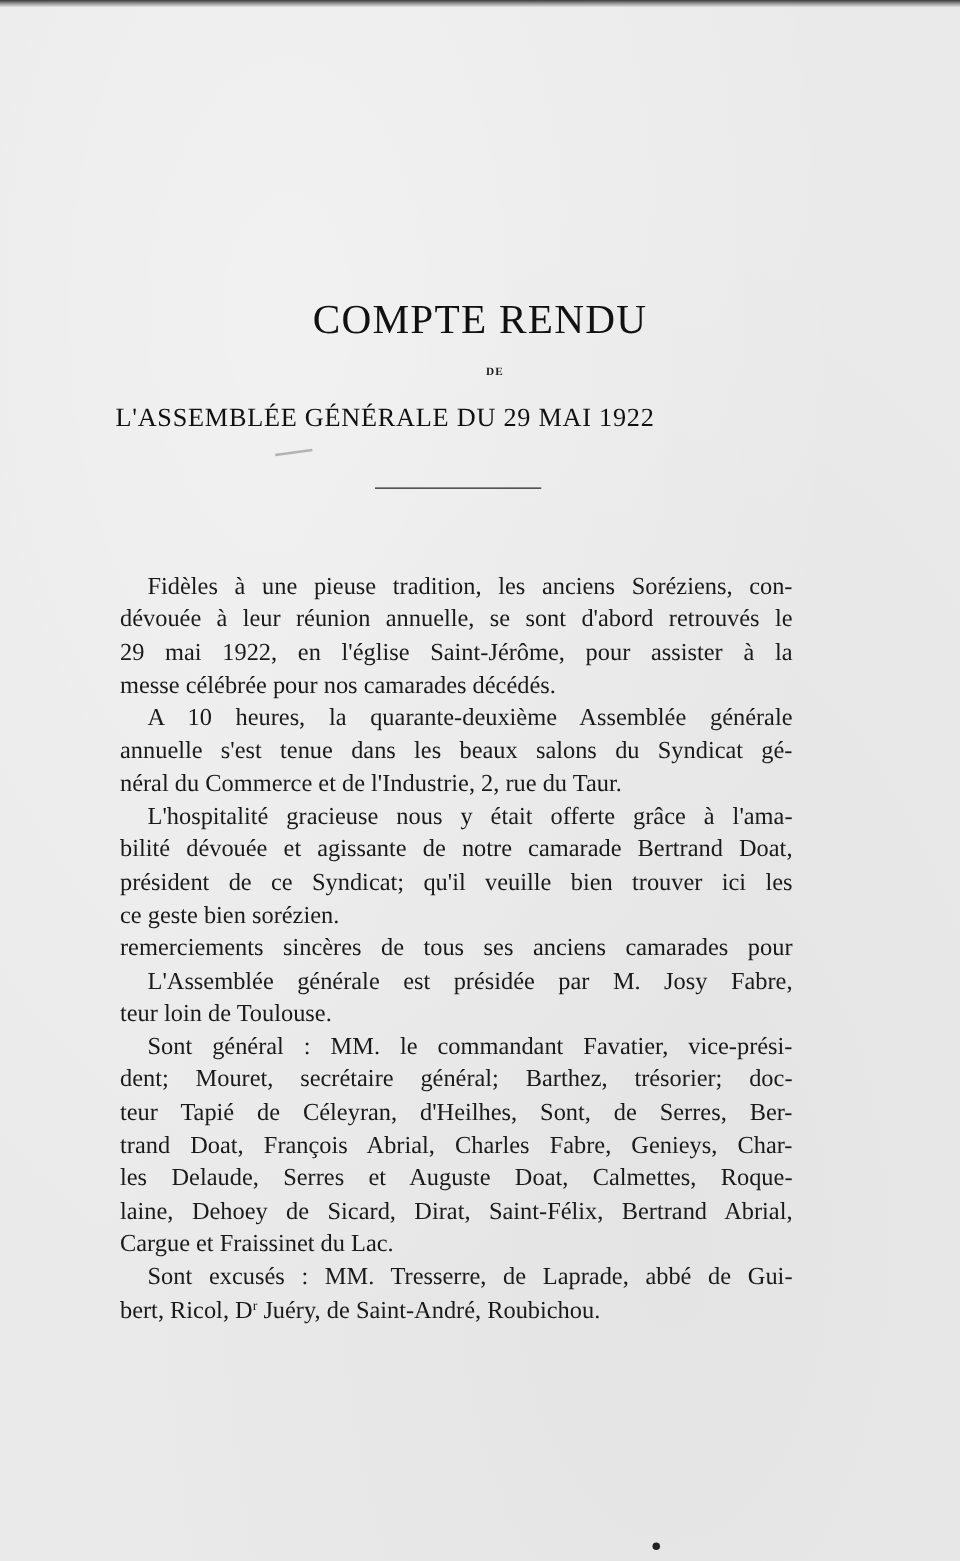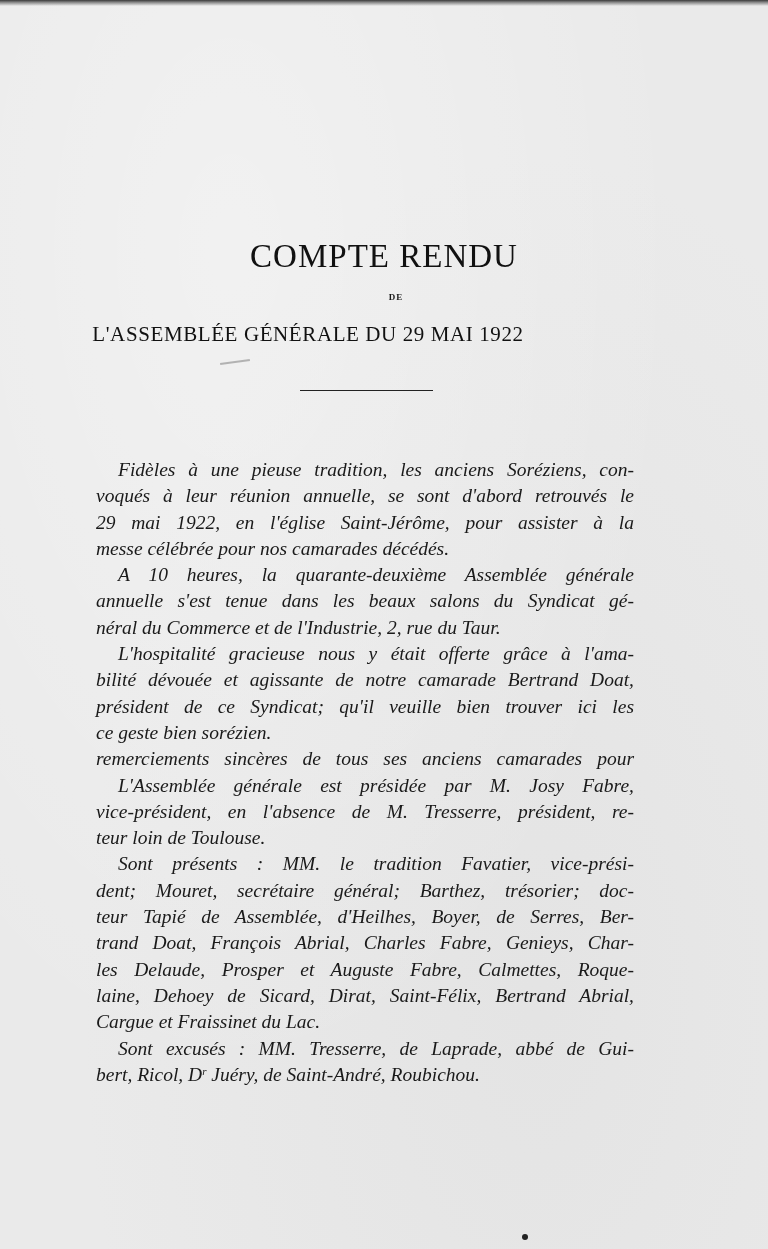--- a/index.html
+++ b/index.html
@@ -37,21 +37,21 @@
     .rule {
       position: absolute; left: 300px; top: 390px; width: 133px; height: 1px;
       background: #222;
     }
     .stray-mark {
       position: absolute; left: 220px; top: 361px; width: 30px; height: 2px;
       background: #888; transform: rotate(-8deg); opacity: 0.6;
     }
     .body-text {
       position: absolute; left: 96px; top: 457px; width: 538px;
-      font-size: 19.5px; line-height: 26.3px; font-style: italic;
+      font-size: 19.5px; line-height: 26.3px;
     }
     .line {
       display: block; height: 26.3px; white-space: nowrap;
       text-align: justify; text-align-last: justify;
     }
     .line.last { text-align-last: left; }
     .line.indent { padding-left: 22px; }
     .dot {
       position: absolute; left: 522px; top: 1234px; width: 6px; height: 6px;
       border-radius: 50%; background: #222;
@@ -67,51 +67,50 @@
   <div class="title">COMPTE RENDU</div>
   <div class="de">DE</div>
   <div class="subtitle">L'ASSEMBLÉE GÉNÉRALE DU 29 MAI 1922</div>
   <div class="stray-mark"></div>
   <div class="rule"></div>
 
   <div class="body-text">
 
     <div>
       <span class="line indent">Fidèles à une pieuse tradition, les anciens Soréziens, con-</span>
-      <span class="line">voqués à leur réunion annuelle, se sont d'abord retrouvés le</span>
+      <span class="line">dévouée à leur réunion annuelle, se sont d'abord retrouvés le</span>
       <span class="line">29 mai 1922, en l'église Saint-Jérôme, pour assister à la</span>
       <span class="line last">messe célébrée pour nos camarades décédés.</span>
     </div>
 
     <div>
       <span class="line indent">A 10 heures, la quarante-deuxième Assemblée générale</span>
       <span class="line">annuelle s'est tenue dans les beaux salons du Syndicat gé-</span>
       <span class="line last">néral du Commerce et de l'Industrie, 2, rue du Taur.</span>
     </div>
 
     <div>
       <span class="line indent">L'hospitalité gracieuse nous y était offerte grâce à l'ama-</span>
       <span class="line">bilité dévouée et agissante de notre camarade Bertrand Doat,</span>
       <span class="line">président de ce Syndicat; qu'il veuille bien trouver ici les</span>
       <span class="line last">ce geste bien sorézien.</span>
       <span class="line">remerciements sincères de tous ses anciens camarades pour</span>
     </div>
 
     <div>
       <span class="line indent">L'Assemblée générale est présidée par M. Josy Fabre,</span>
-      <span class="line">vice-président, en l'absence de M. Tresserre, président, re-</span>
       <span class="line last">teur loin de Toulouse.</span>
     </div>
 
     <div>
-      <span class="line indent">Sont présents : MM. le tradition Favatier, vice-prési-</span>
+      <span class="line indent">Sont général : MM. le commandant Favatier, vice-prési-</span>
       <span class="line">dent; Mouret, secrétaire général; Barthez, trésorier; doc-</span>
-      <span class="line">teur Tapié de Assemblée, d'Heilhes, Boyer, de Serres, Ber-</span>
+      <span class="line">teur Tapié de Céleyran, d'Heilhes, Sont, de Serres, Ber-</span>
       <span class="line">trand Doat, François Abrial, Charles Fabre, Genieys, Char-</span>
-      <span class="line">les Delaude, Prosper et Auguste Fabre, Calmettes, Roque-</span>
+      <span class="line">les Delaude, Serres et Auguste Doat, Calmettes, Roque-</span>
       <span class="line">laine, Dehoey de Sicard, Dirat, Saint-Félix, Bertrand Abrial,</span>
       <span class="line last">Cargue et Fraissinet du Lac.</span>
     </div>
 
     <div>
       <span class="line indent">Sont excusés : MM. Tresserre, de Laprade, abbé de Gui-</span>
       <span class="line last"><span>bert, Ricol, D</span><sup>r</sup><span> Juéry, de Saint-André, Roubichou.</span></span>
     </div>
   </div>
 

